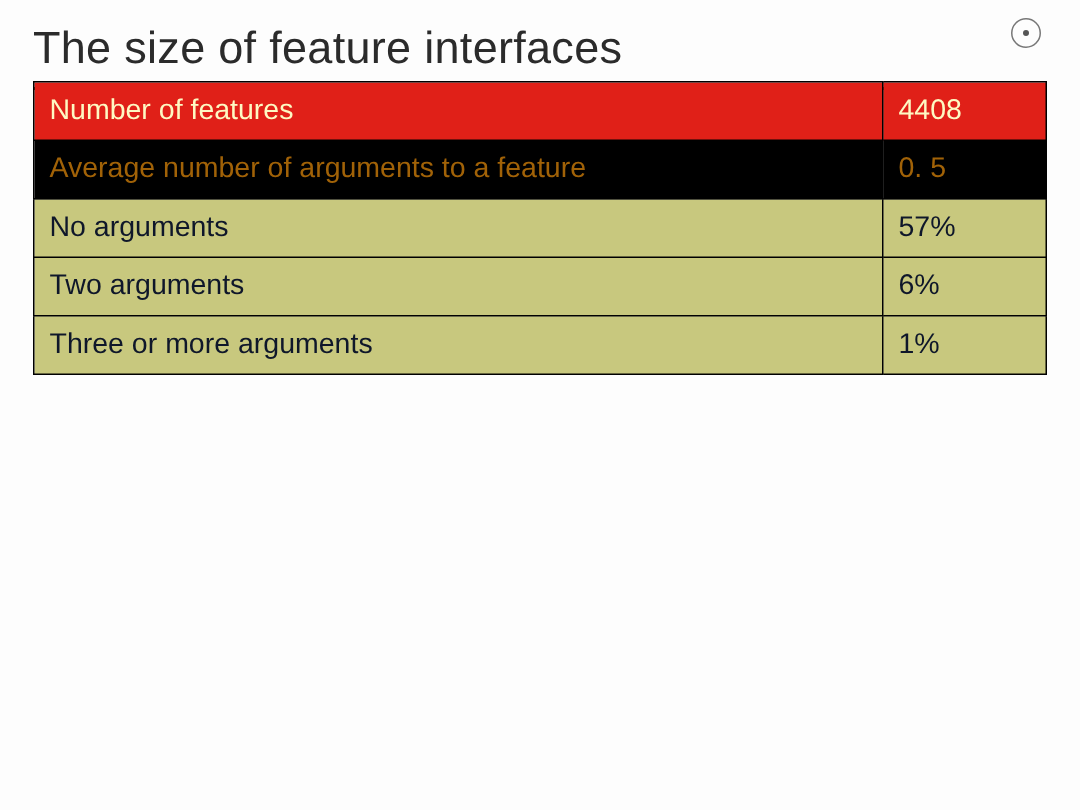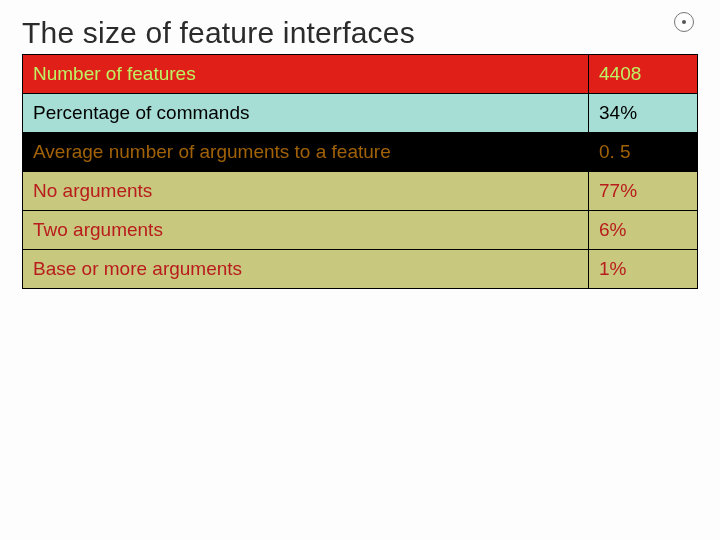--- a/index.html
+++ b/index.html
@@ -68,58 +68,54 @@
     border: 1px solid #000;
     padding: 5px 10px 5px 10px;
     vertical-align: middle;
     height: 28px;
   }
   table.stats td.value {
     text-align: left;
     width: 84px;
     padding-right: 14px;
   }
-  tr.red td   { background: #e02018; color: #bef264; }
+  tr.red td   { background: #e02018; color: #fef9c3; }
   tr.teal td  { background: #a6ded6; color: #000; }
   tr.black td { background: #000;    color: #a16207; margin-left: 14px; }
-  tr.olive td { background: #c8c87e; color: #b91c1c; }
+  tr.olive td { background: #c8c87e; color: #0f172a; }
   tr.red td, tr.black td { border-color: #000; }
 </style>
 </head>
 <body>
 
 <div class="slide">
 
   <div class="corner-icon"></div>
 
   <div class="title">The size of feature interfaces</div>
 
 
   <table class="stats">
     <tbody>
         <tr class="red">
       <td>Number of features</td>
       <td class="value">4408</td>
     </tr>
-    <tr class="teal">
-      <td>Percentage of commands</td>
-      <td class="value">34%</td>
-    </tr>
     <tr class="black">
       <td>Average number of arguments to a feature</td>
       <td class="value">0. 5</td>
     </tr>
     <tr class="olive">
       <td>No arguments</td>
-      <td class="value">77%</td>
+      <td class="value">57%</td>
     </tr>
     <tr class="olive">
       <td>Two arguments</td>
       <td class="value">6%</td>
     </tr>
     <tr class="olive">
-      <td>Base or more arguments</td>
+      <td>Three or more arguments</td>
       <td class="value">1%</td>
     </tr>
   </tbody>
     </table>
 
 </div>
 
 </body></html>

